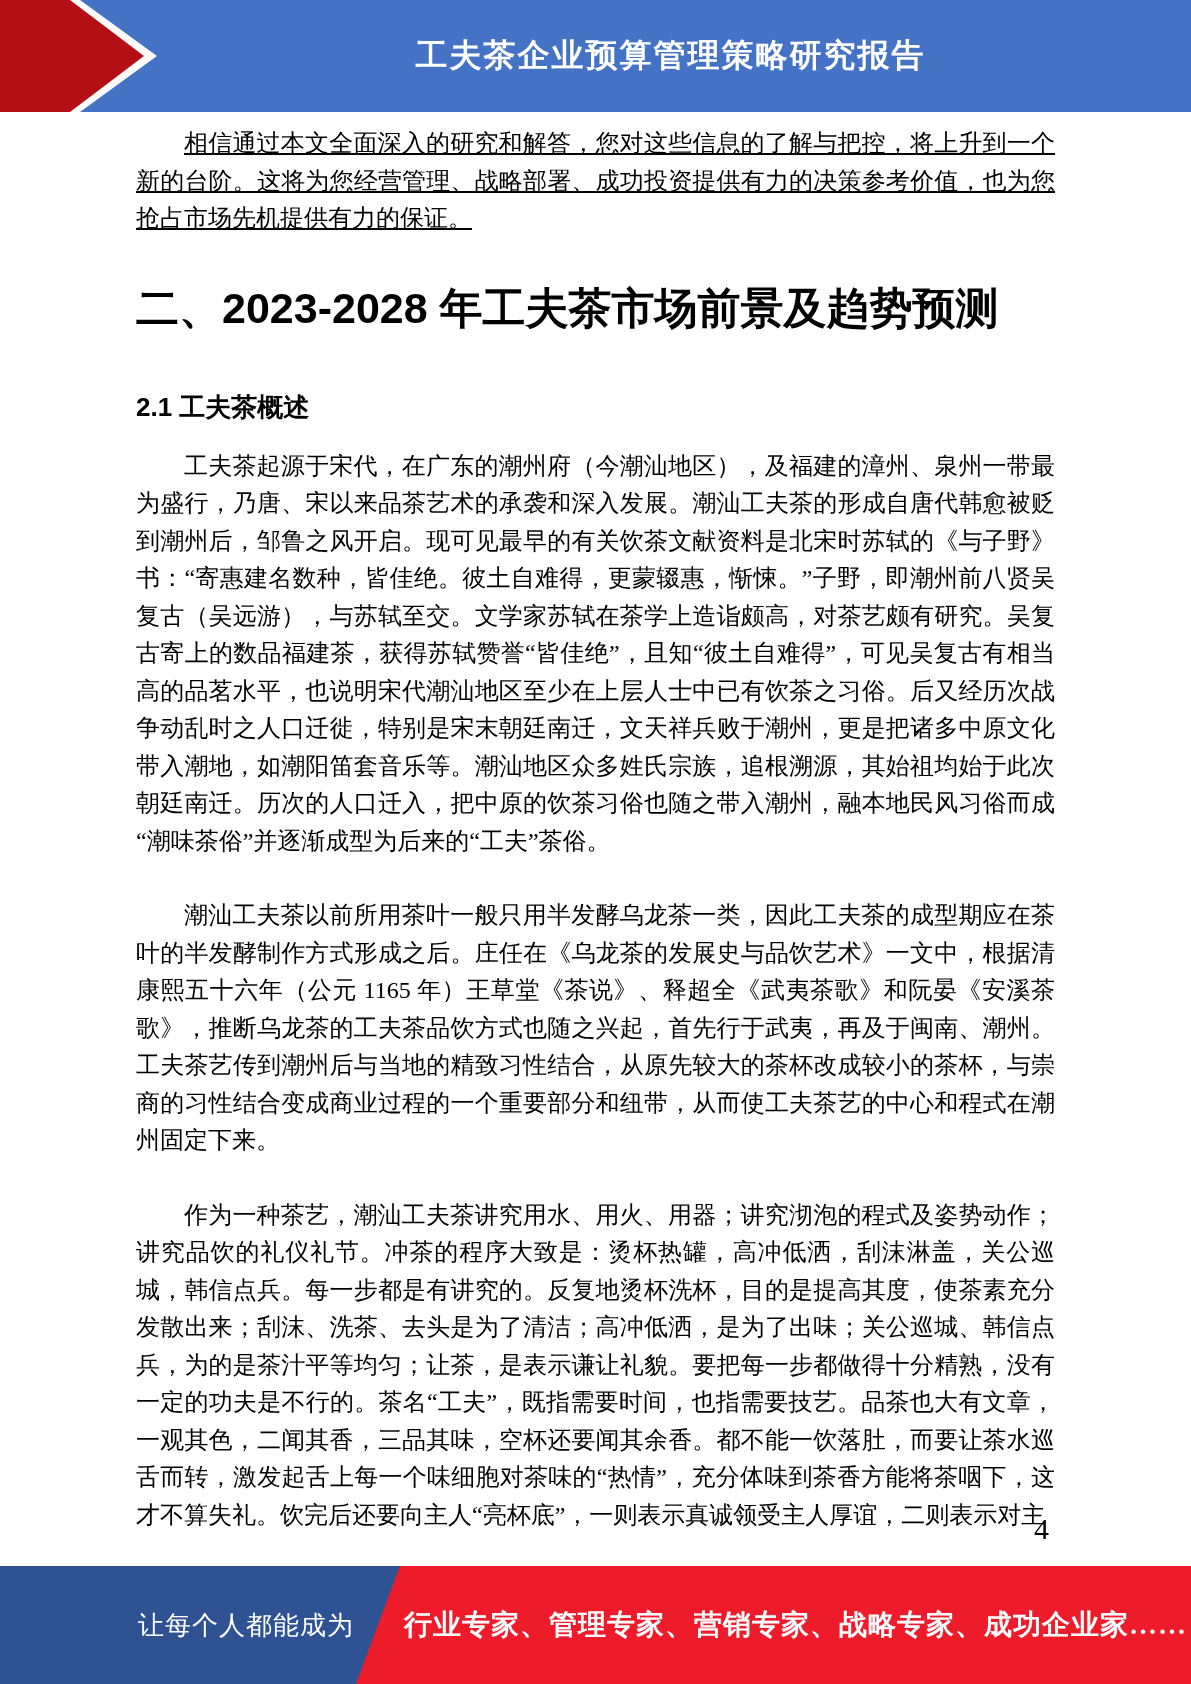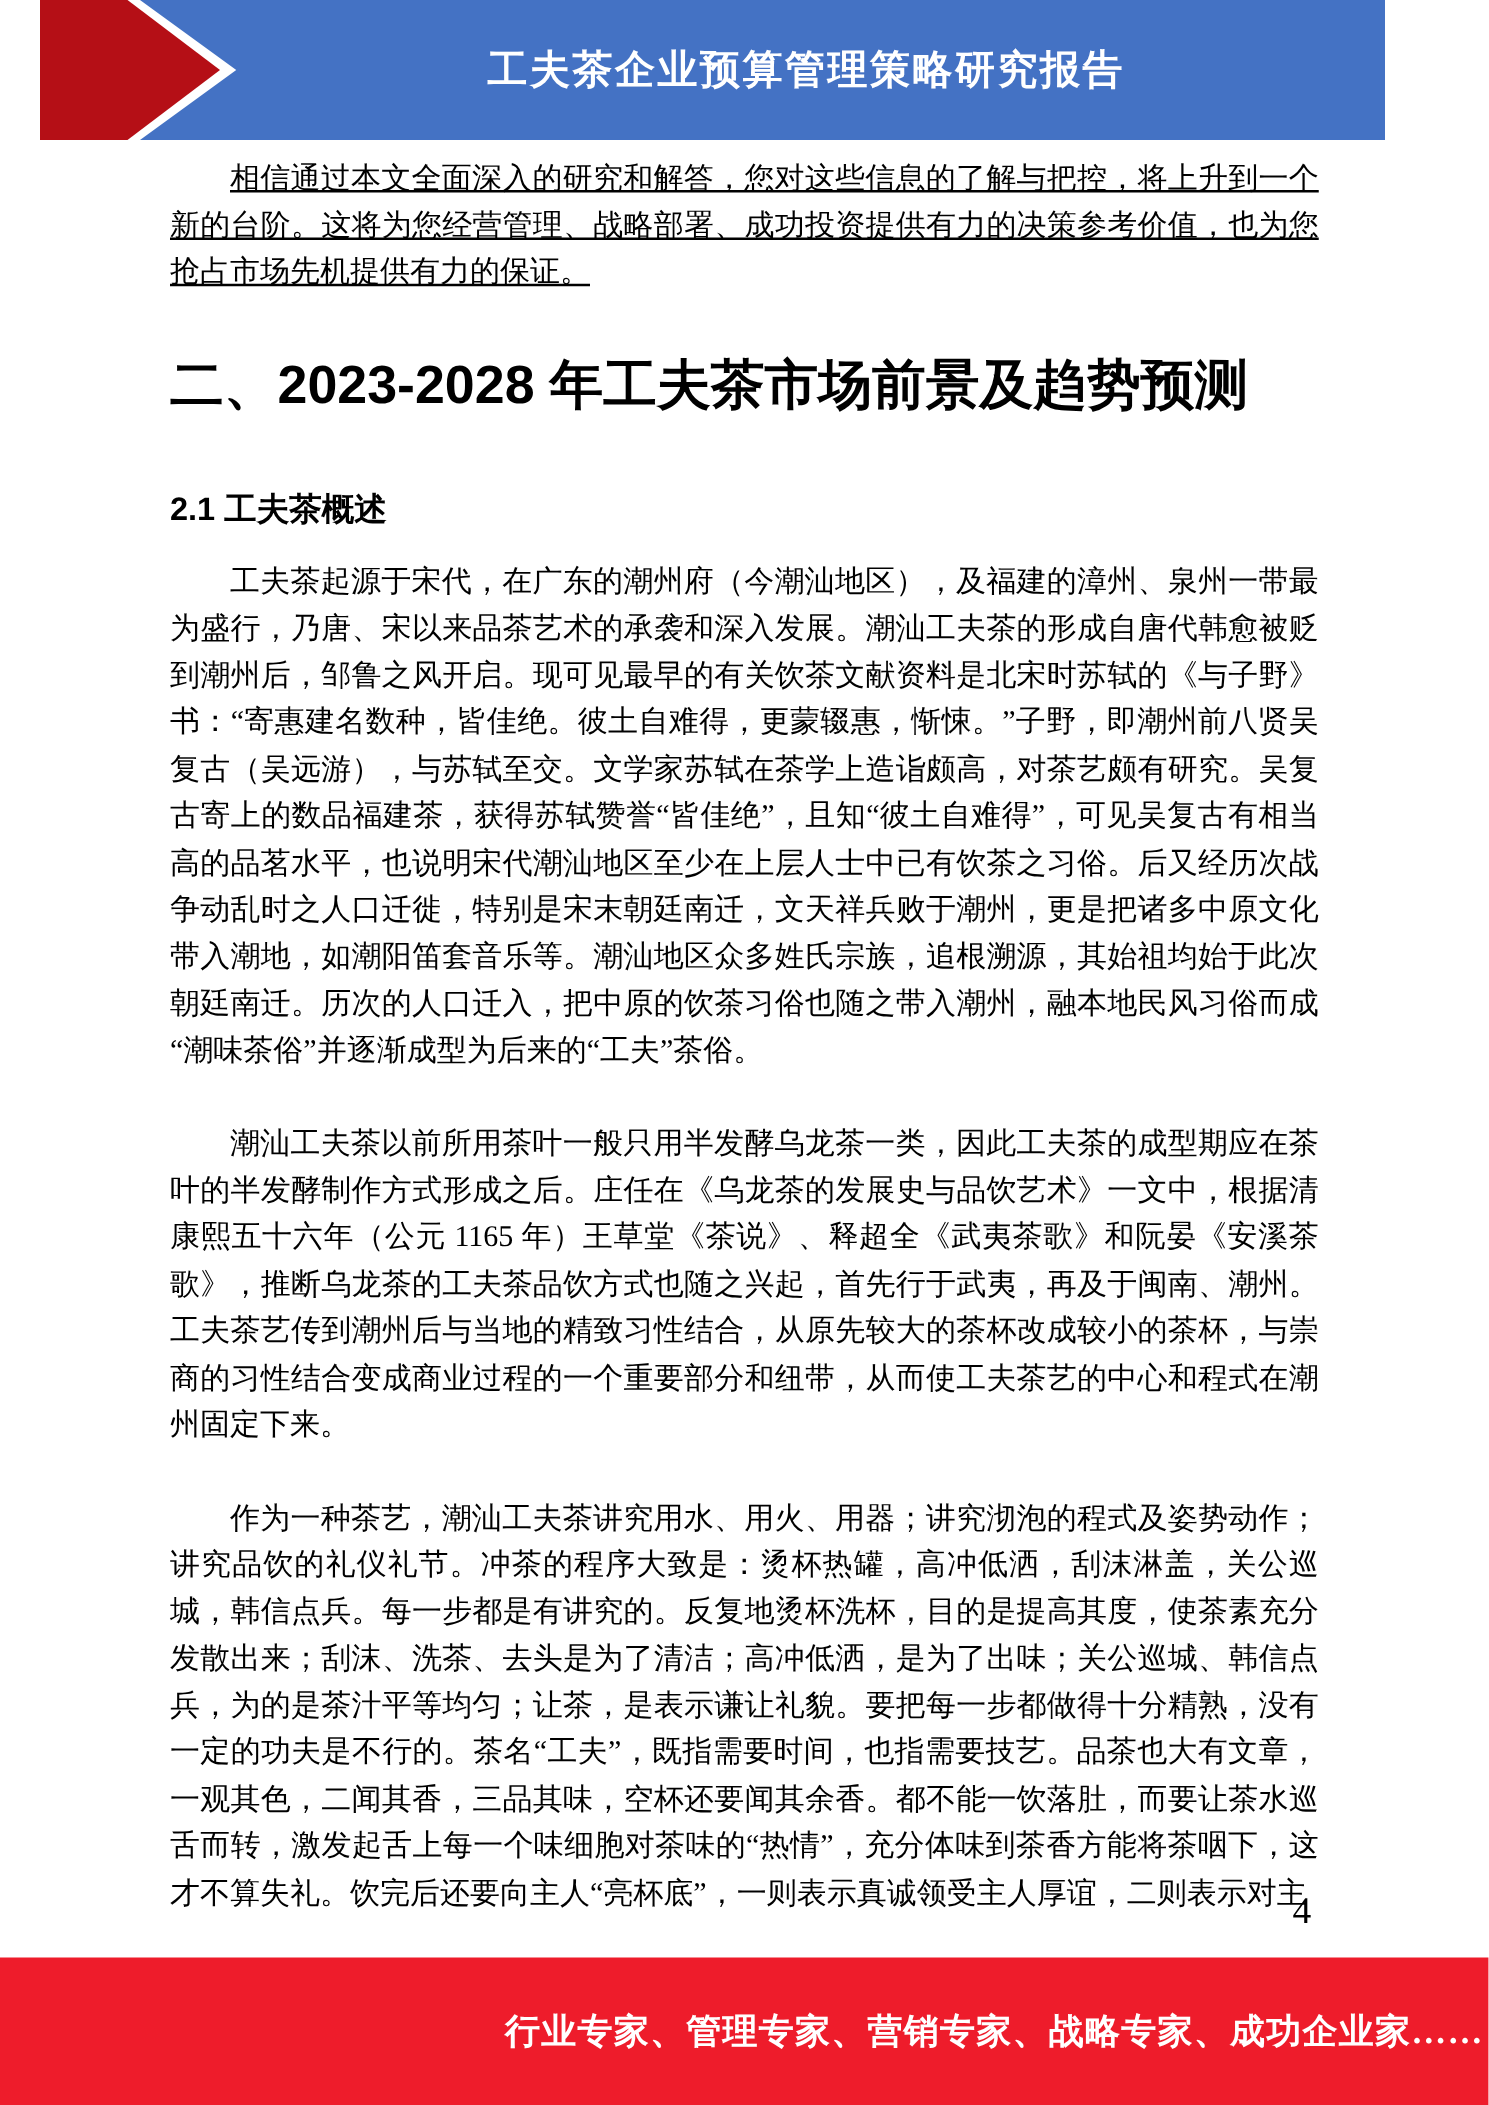--- a/index.html
+++ b/index.html
@@ -2,21 +2,21 @@
 <html lang="zh"><head>
 <meta charset="utf-8">
 <style>
   html,body { margin:0; padding:0; background:#ffffff; }
   .page {
     position:relative; width:1191px; height:1684px; background:#ffffff;
     overflow:hidden; font-family:"Liberation Serif","DejaVu Serif",serif; color:#000;
   }
 
   
-  .banner { position:absolute; top:0; left:0; width:1076px; height:112px; background:#4472c4;margin-left:32px; }
+  .banner { position:absolute; top:0; left:0; width:1191px; height:112px; background:#4472c4; }
   .banner-arrow { position:absolute; top:0; left:0; width:160px; height:112px; }
   .banner-title {
     position:absolute; top:0; left:150px; right:0; height:112px;
     display:flex; align-items:center; justify-content:center;
     color:#ffffff; font-family:"Liberation Sans","DejaVu Sans",sans-serif;
     font-weight:bold; font-size:32px; letter-spacing:2px;
   }
 
   
   .content { position:absolute; top:112px; left:136px; width:919px; }
@@ -79,16 +79,19 @@
     <div class="h2">2.1 工夫茶概述</div>
 
     <p class="para p3">工夫茶起源于宋代，在广东的潮州府（今潮汕地区），及福建的漳州、泉州一带最为盛行，乃唐、宋以来品茶艺术的承袭和深入发展。潮汕工夫茶的形成自唐代韩愈被贬到潮州后，邹鲁之风开启。现可见最早的有关饮茶文献资料是北宋时苏轼的《与子野》书：“寄惠建名数种，皆佳绝。彼土自难得，更蒙辍惠，惭悚。”子野，即潮州前八贤吴复古（吴远游），与苏轼至交。文学家苏轼在茶学上造诣颇高，对茶艺颇有研究。吴复古寄上的数品福建茶，获得苏轼赞誉“皆佳绝”，且知“彼土自难得”，可见吴复古有相当高的品茗水平，也说明宋代潮汕地区至少在上层人士中已有饮茶之习俗。后又经历次战争动乱时之人口迁徙，特别是宋末朝廷南迁，文天祥兵败于潮州，更是把诸多中原文化带入潮地，如潮阳笛套音乐等。潮汕地区众多姓氏宗族，追根溯源，其始祖均始于此次朝廷南迁。历次的人口迁入，把中原的饮茶习俗也随之带入潮州，融本地民风习俗而成“潮味茶俗”并逐渐成型为后来的“工夫”茶俗。</p>
     <p class="para p4">潮汕工夫茶以前所用茶叶一般只用半发酵乌龙茶一类，因此工夫茶的成型期应在茶叶的半发酵制作方式形成之后。庄任在《乌龙茶的发展史与品饮艺术》一文中，根据清康熙五十六年（公元 1165 年）王草堂《茶说》、释超全《武夷茶歌》和阮晏《安溪茶歌》，推断乌龙茶的工夫茶品饮方式也随之兴起，首先行于武夷，再及于闽南、潮州。工夫茶艺传到潮州后与当地的精致习性结合，从原先较大的茶杯改成较小的茶杯，与崇商的习性结合变成商业过程的一个重要部分和纽带，从而使工夫茶艺的中心和程式在潮州固定下来。</p>
     <p class="para p5">作为一种茶艺，潮汕工夫茶讲究用水、用火、用器；讲究沏泡的程式及姿势动作；讲究品饮的礼仪礼节。冲茶的程序大致是：烫杯热罐，高冲低洒，刮沫淋盖，关公巡城，韩信点兵。每一步都是有讲究的。反复地烫杯洗杯，目的是提高其度，使茶素充分发散出来；刮沫、洗茶、去头是为了清洁；高冲低洒，是为了出味；关公巡城、韩信点兵，为的是茶汁平等均匀；让茶，是表示谦让礼貌。要把每一步都做得十分精熟，没有一定的功夫是不行的。茶名“工夫”，既指需要时间，也指需要技艺。品茶也大有文章，一观其色，二闻其香，三品其味，空杯还要闻其余香。都不能一饮落肚，而要让茶水巡舌而转，激发起舌上每一个味细胞对茶味的“热情”，充分体味到茶香方能将茶咽下，这才不算失礼。饮完后还要向主人“亮杯底”，一则表示真诚领受主人厚谊，二则表示对主</p>
   </div>
 
   <div class="page-number">4</div>
 
   <div class="footer">
+    <div class="footer-blue">
+      <span class="footer-left-text">让每个人都能成为</span>
+    </div>
     <div class="footer-right-text">行业专家、管理专家、营销专家、战略专家、成功企业家……</div>
   </div>
 
 </div>
 
 </body></html>

